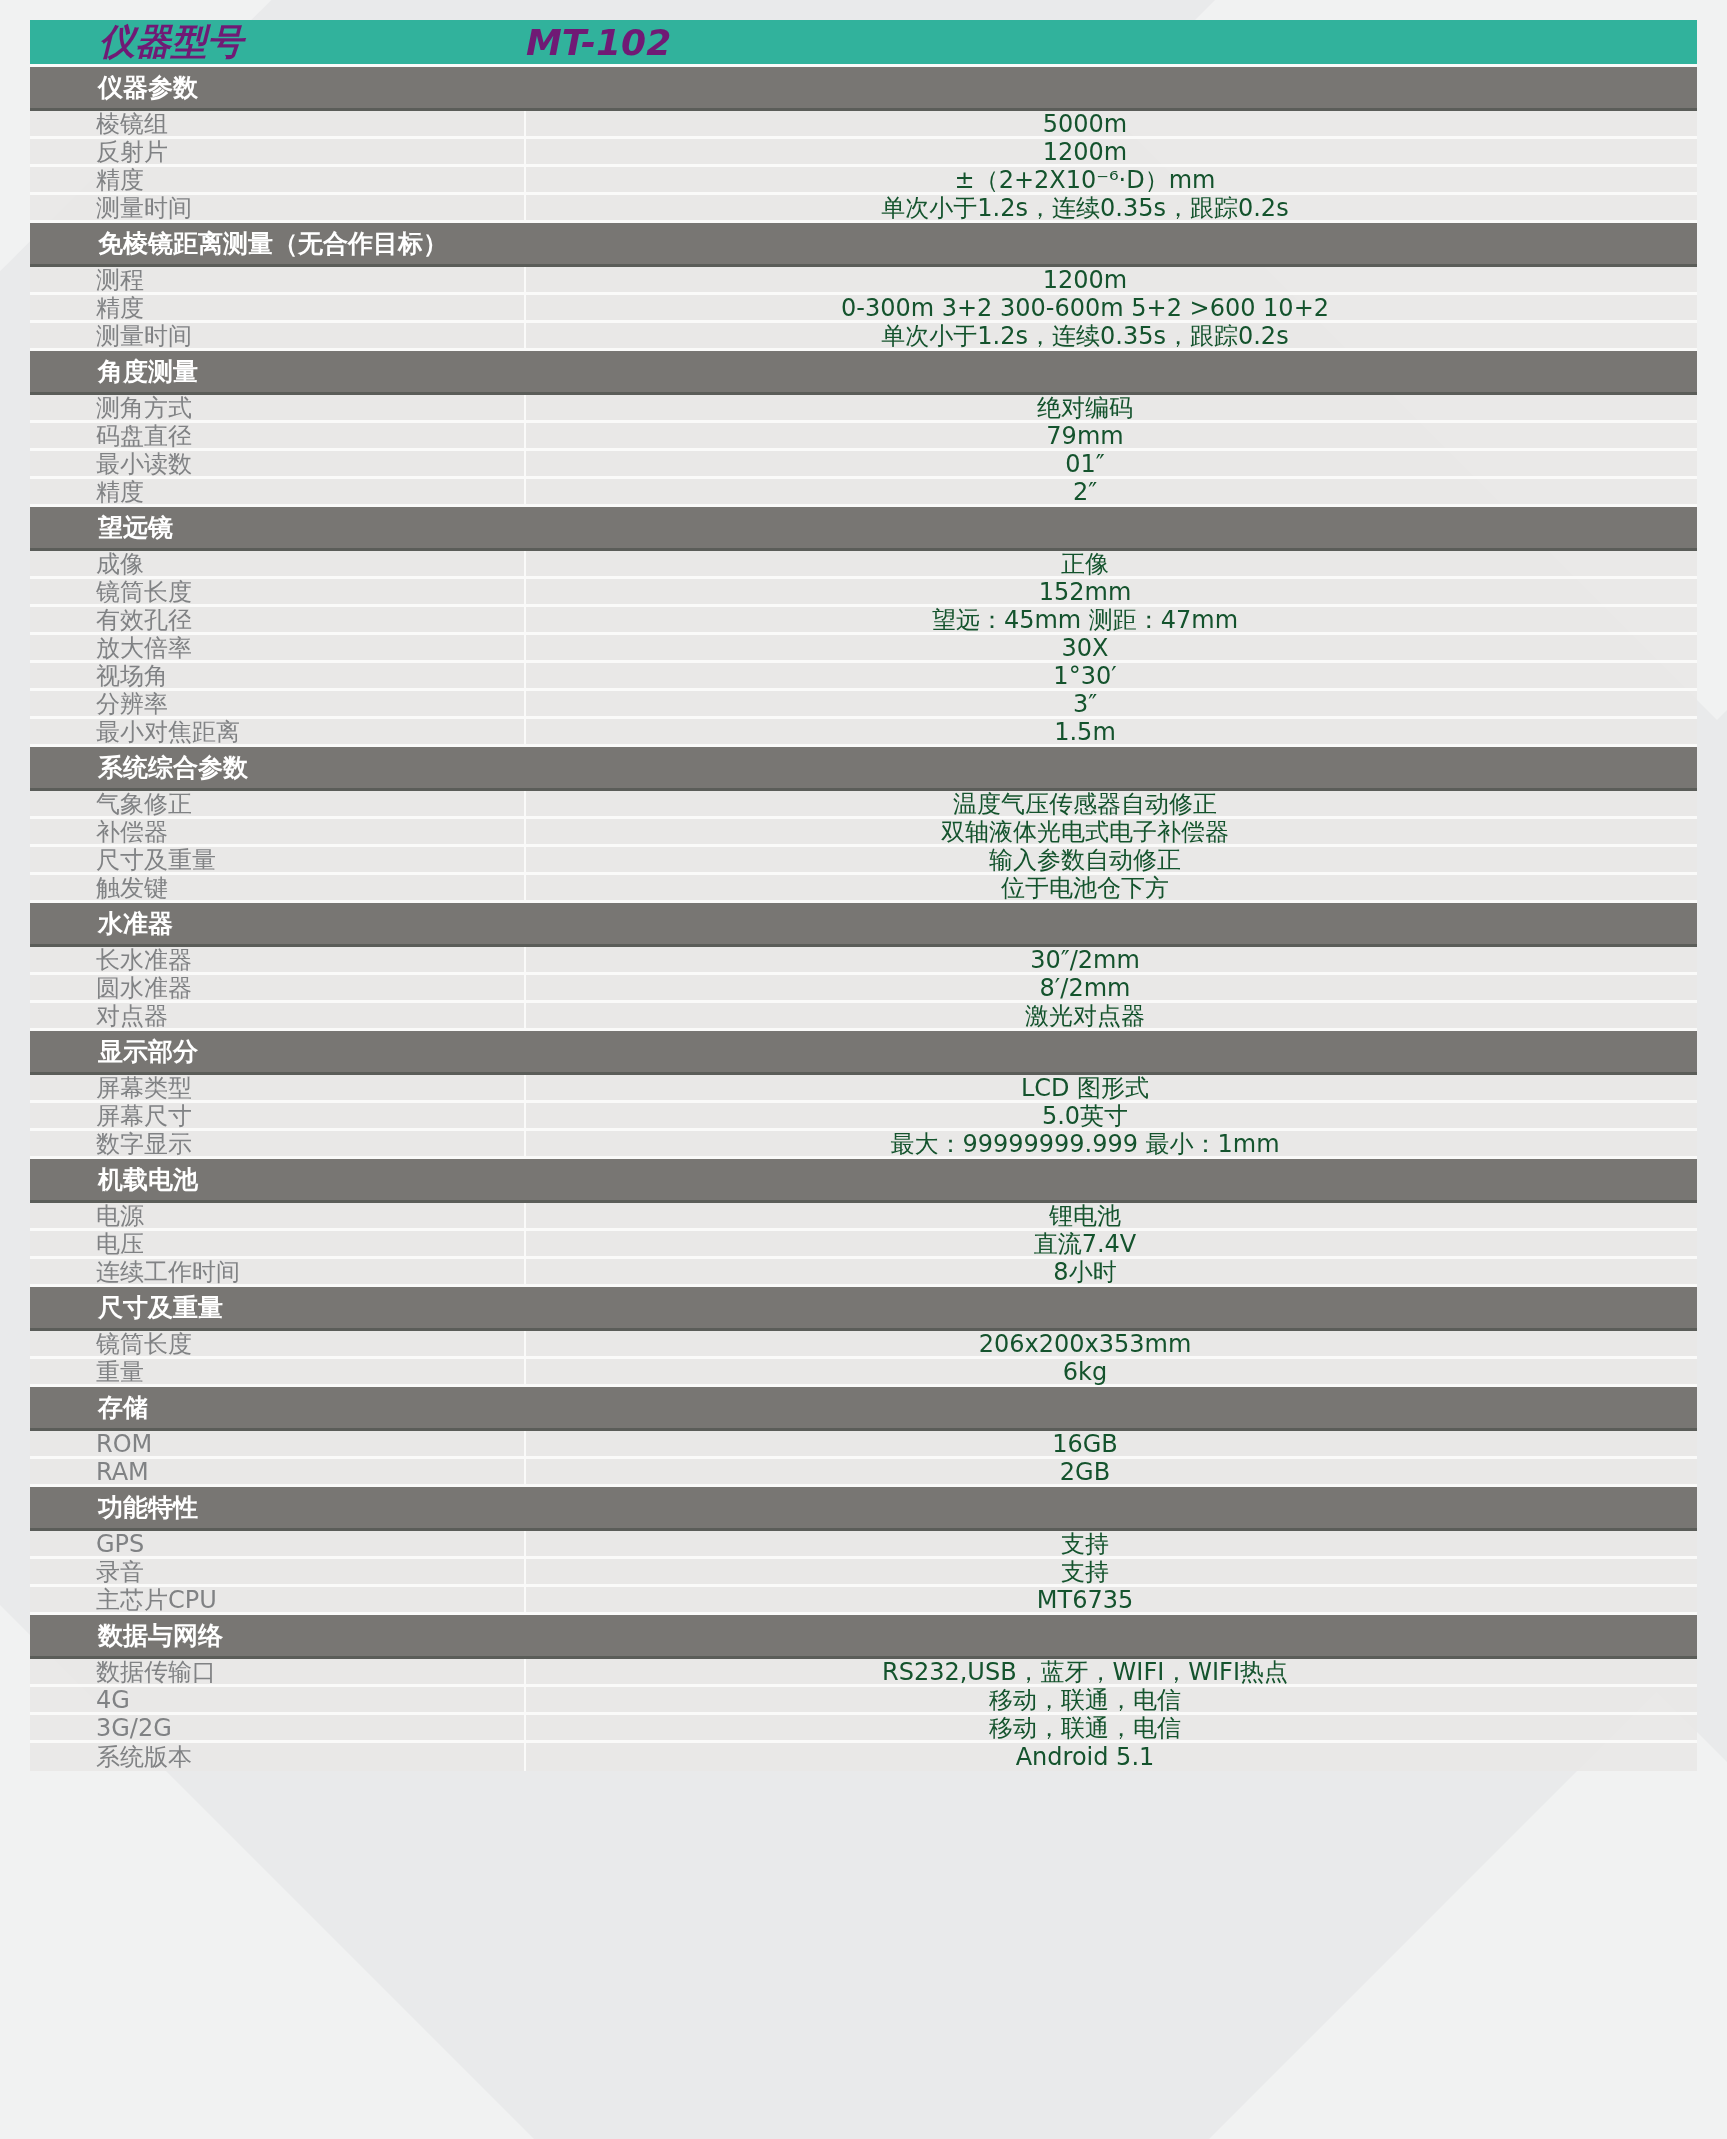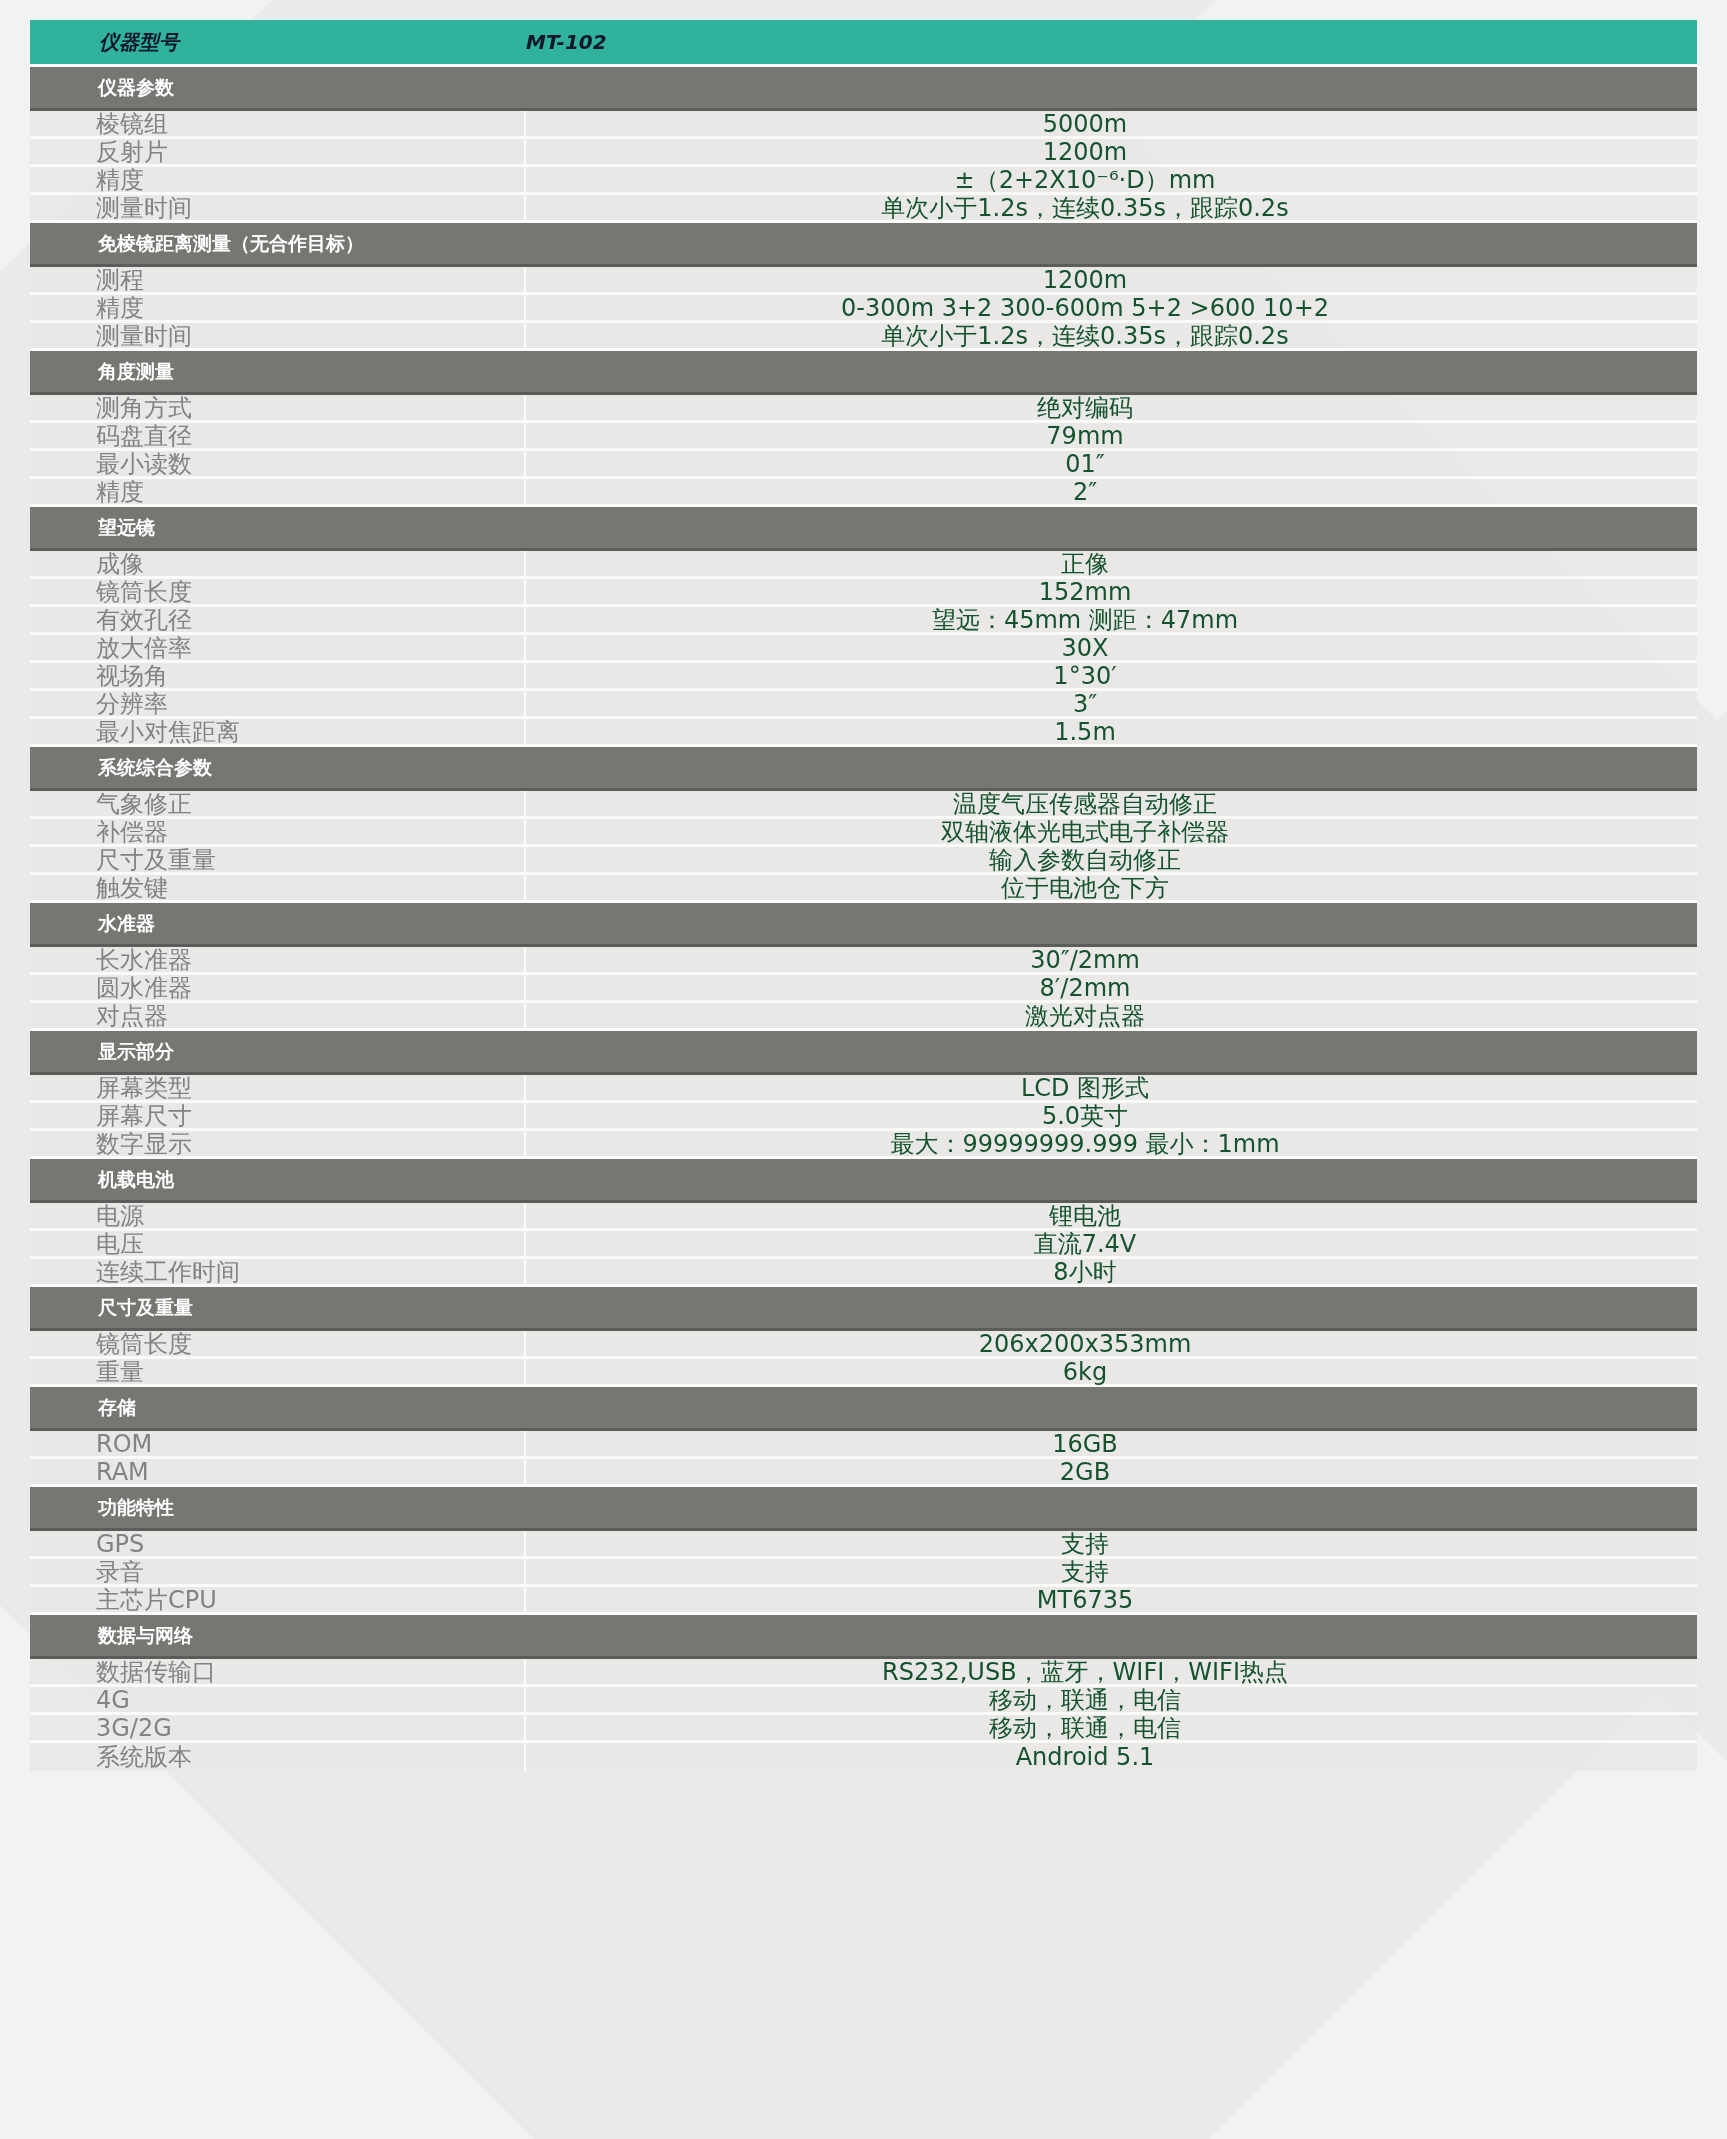--- a/index.html
+++ b/index.html
@@ -27,44 +27,44 @@
     left:30px; top:20px;
     width:1667px;
     z-index:1;
   }
   .header-bar {
     height:47px;
     background:#31b29c;
     border-bottom:3.8px solid #fafaf9;
     display:flex;
     align-items:center;
-    color:#0f172a;
+    color:#701a75;
     font-weight:bold;
     font-style:italic;
-    font-size:20px;
+    font-size:36px;
   }
   .header-bar .h-label {
     width:496px;
     padding-left:69px;
   }
   .header-bar .h-value {
     flex:1;
     text-align:left;
     padding-right:53px;
   }
   .section-bar {
     height:44px;
     background:#787673;
     border-bottom:3px solid #5b5d59;
     display:flex;
     align-items:center;
     padding-left:68px;
     color:#ffffff;
     font-weight:bold;
-    font-size:19px;
+    font-size:25px;
   }
   .row {
     display:flex;
     height:28px;
     background:rgba(232,231,230,0.88);
     border-bottom:3.8px solid #fafaf9;
   }
   .row:last-child { border-bottom:none; }
   .cell {
     display:flex;

